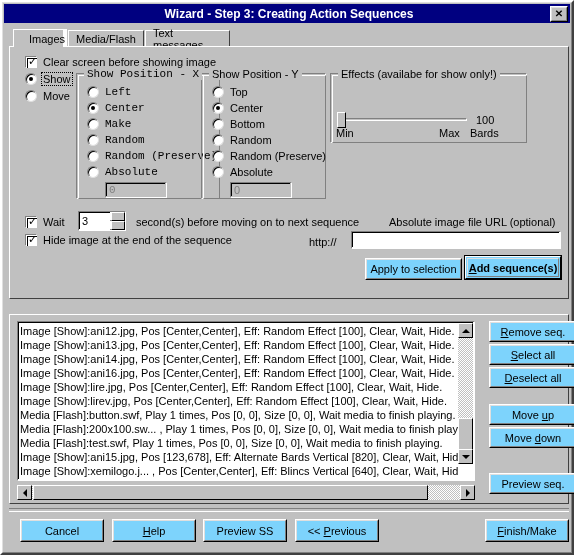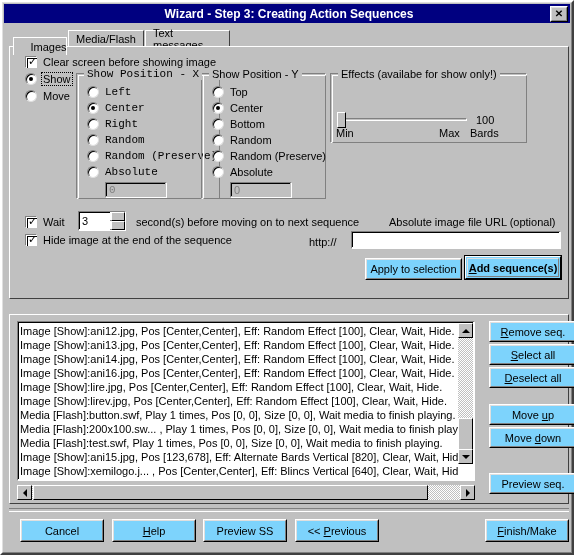--- a/index.html
+++ b/index.html
@@ -14,21 +14,21 @@
   .tb-btn{position:absolute;right:2px;top:2px;width:16px;height:14px;background:#c0c0c0;
           border-top:1px solid #fff;border-left:1px solid #fff;border-right:1px solid #000;border-bottom:1px solid #000;
           display:flex;align-items:center;justify-content:center;font-size:10px;font-weight:bold;line-height:1;cursor:default;}
   .tb-btn .in{border-top:1px solid #dfdfdf;border-left:1px solid #dfdfdf;border-right:1px solid #808080;border-bottom:1px solid #808080;
               width:100%;height:100%;display:flex;align-items:center;justify-content:center;box-sizing:border-box;}
   
   .tabstrip{position:absolute;left:11px;top:27px;width:552px;height:18px;}
   .tab{position:absolute;top:1px;height:17px;background:#c0c0c0;box-sizing:border-box;
        border-top:1px solid #fff;border-left:1px solid #fff;border-right:1px solid #404040;
        display:flex;align-items:center;justify-content:center;padding:0 7px;font-size:11px;cursor:default;}
-  .tab.active{top:8px;height:18px;z-index:3;border-right:1px solid #ffffff;padding-left:24px;}
+  .tab.active{top:0;height:18px;z-index:3;border-right:4px solid #ffffff;padding-left:24px;}
   .panel{position:absolute;left:7px;top:44px;width:560px;height:253px;background:#c0c0c0;box-sizing:border-box;
          border-top:1px solid #fff;border-left:1px solid #fff;border-right:1px solid #404040;border-bottom:1px solid #404040;}
   
   .chk{position:absolute;display:flex;align-items:flex-start;cursor:default;}
   .chk .box{width:12px;height:12px;background:#fff;box-sizing:border-box;
             border-top:1px solid #808080;border-left:1px solid #808080;border-right:1px solid #fff;border-bottom:1px solid #fff;
             position:relative;flex:0 0 auto;margin-top:0px;}
   .chk .box::before{content:"";position:absolute;left:1px;top:1px;right:-1px;bottom:-1px;
             border-top:1px solid #000;border-left:1px solid #000;}
   .chk .mark{position:absolute;left:2px;top:-1px;font-size:11px;line-height:12px;color:#000;font-family:"DejaVu Sans",sans-serif;}
@@ -178,21 +178,21 @@
           <span class="lbl">Left</span>
      </div>
      <div class="rad" style="left:10px;top:28px;">
        <div class="circ">
             <div class="dot"></div>
           </div>
           <span class="lbl">Center</span>
      </div>
      <div class="rad" style="left:10px;top:44px;">
        <div class="circ"></div>
-          <span class="lbl">Right</span>
+          <span class="lbl">Make</span>
      </div>
      <div class="rad" style="left:10px;top:60px;">
        <div class="circ"></div>
           <span class="lbl">Random</span>
      </div>
      <div class="rad" style="left:10px;top:76px;">
        <div class="circ"></div>
           <span class="lbl">Random (Preserve)</span>
      </div>
      <div class="rad" style="left:10px;top:92px;">

